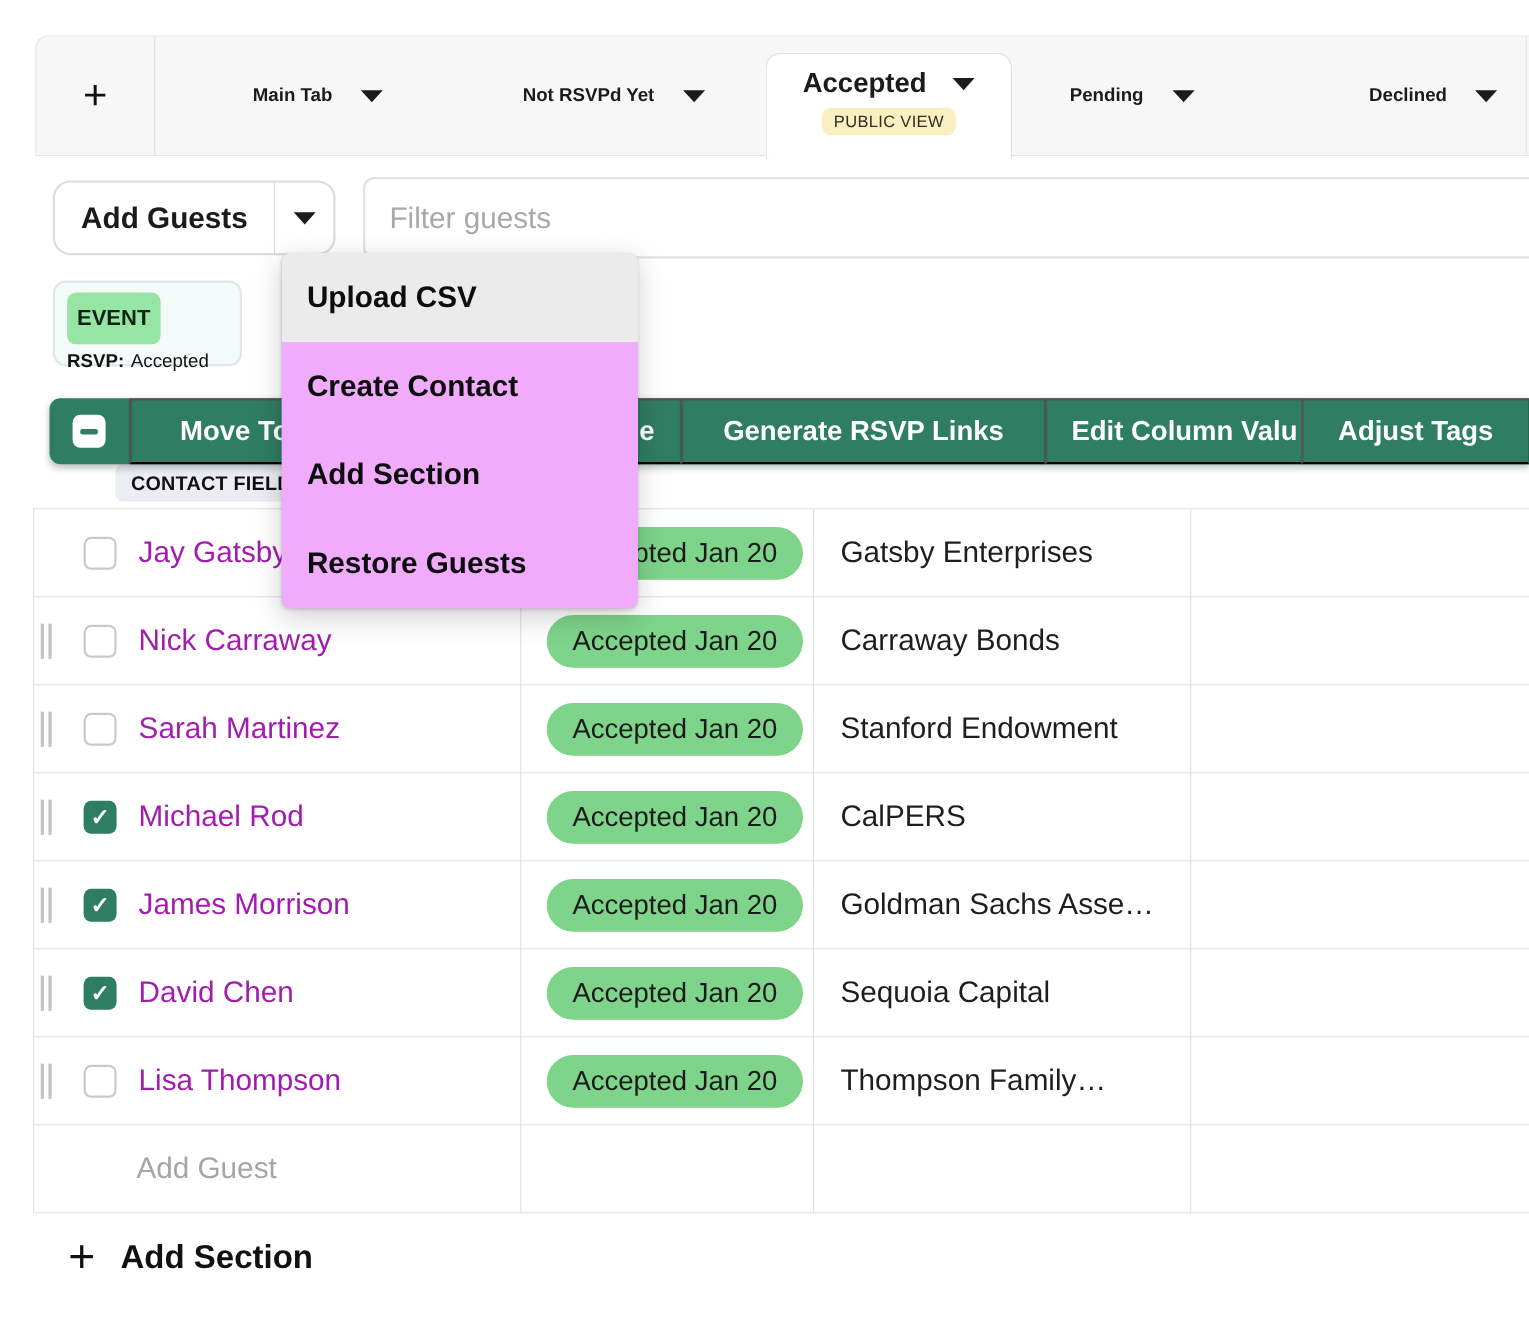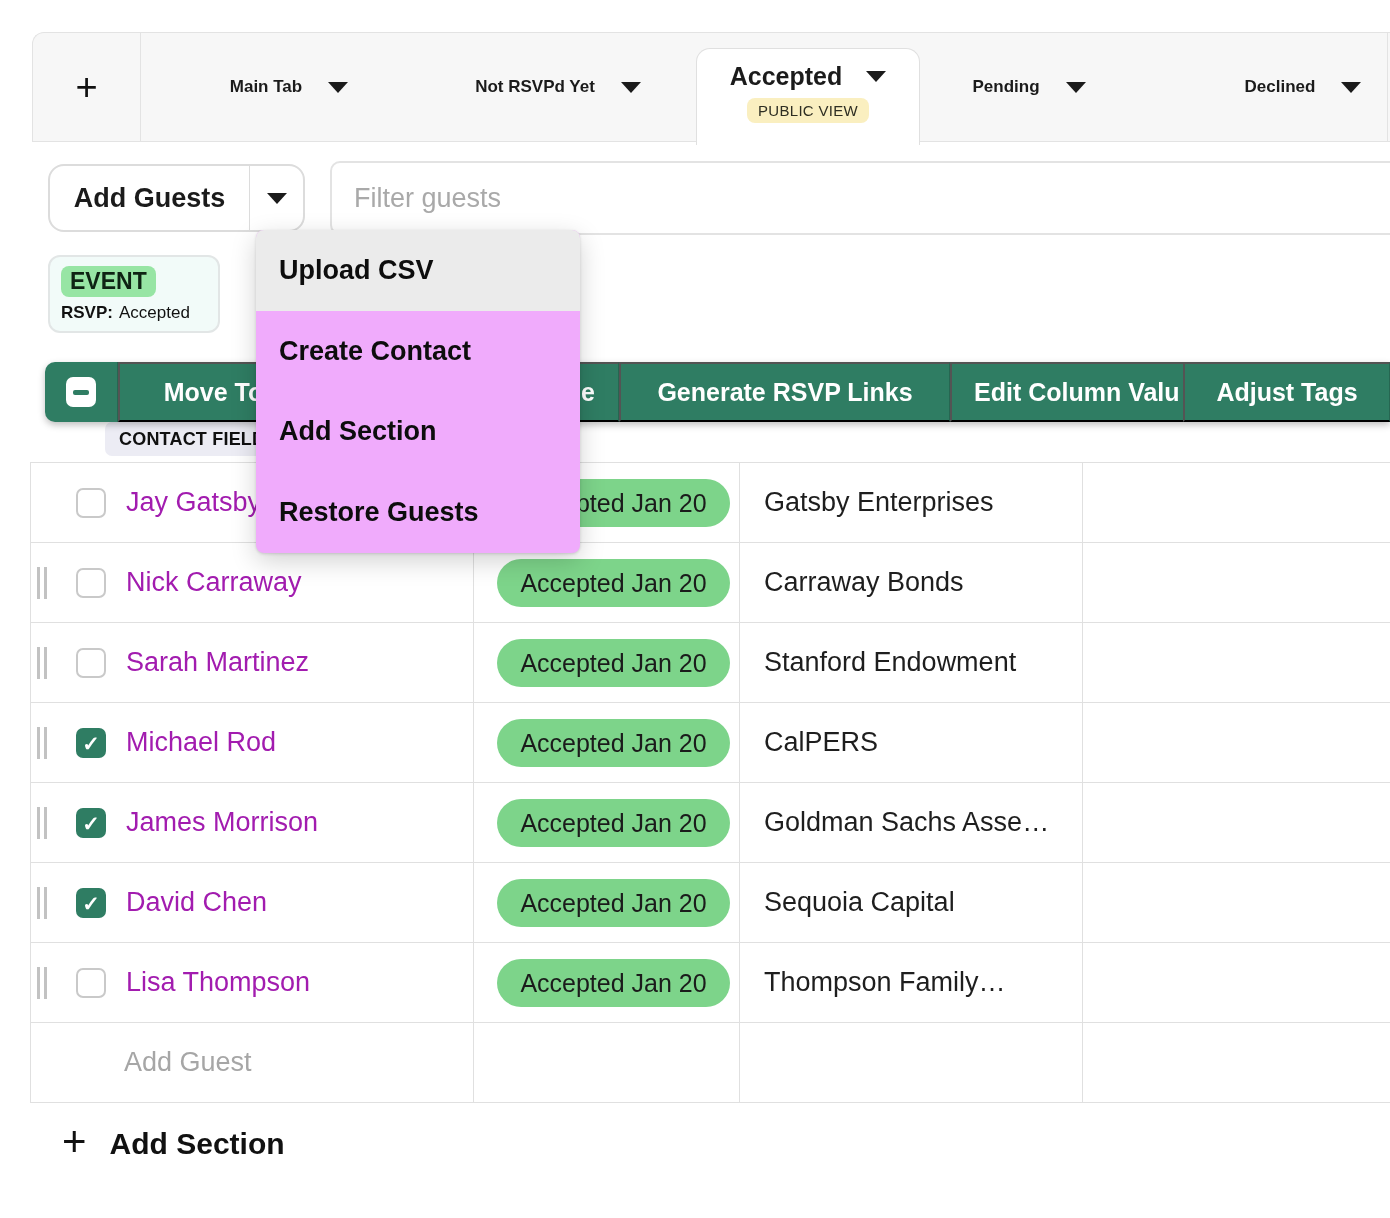--- a/index.html
+++ b/index.html
@@ -68,21 +68,21 @@
   .filter-box input::placeholder { color:#a9a9a9; }
 
   
   .chip {
     left:48px; top:255px; width:172px; height:78px;
     background:#f2fbf9; border:2px solid #e2e6e6; border-radius:12px;
     padding:9px 11px; cursor:pointer;
   }
   .chip-tag {
     display:inline-block; background:#97e5a4; color:#0e2313;
-    font-weight:bold; font-size:23px; padding:2px 9px; border-radius:8px;
+    font-weight:bold; font-size:20px; padding:12px 9px; border-radius:8px;
   }
   .chip-line { margin-top:6px; font-size:17px; color:#111; white-space:nowrap; }
   .chip-line b { margin-right:6px; }
 
   
   .toolbar {
     left:45px; top:362px; width:1345px; height:60px;
     background:#2f7d63; border-radius:10px 0 0 10px;
     display:flex; align-items:stretch; color:#fff;
     box-shadow:0 3px 7px rgba(0,0,0,.25); z-index:3;

